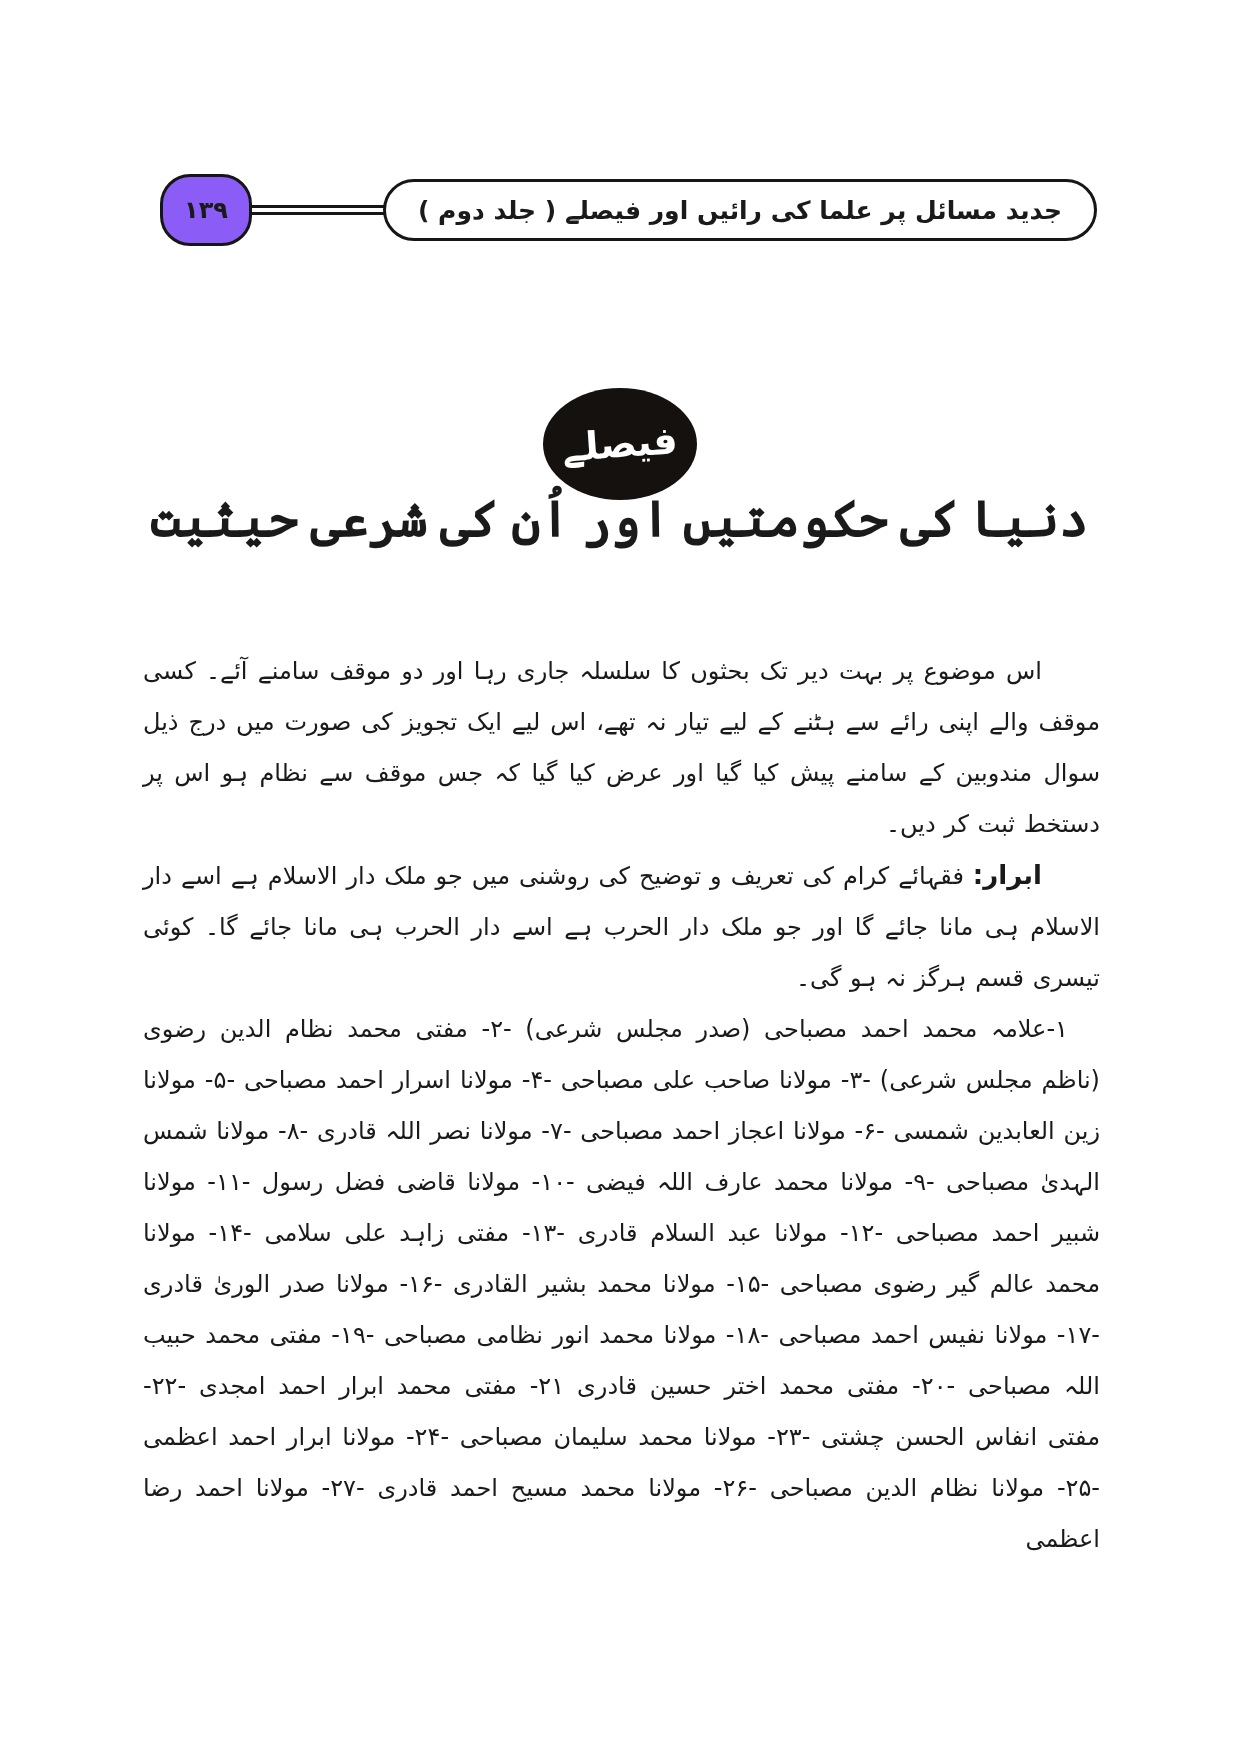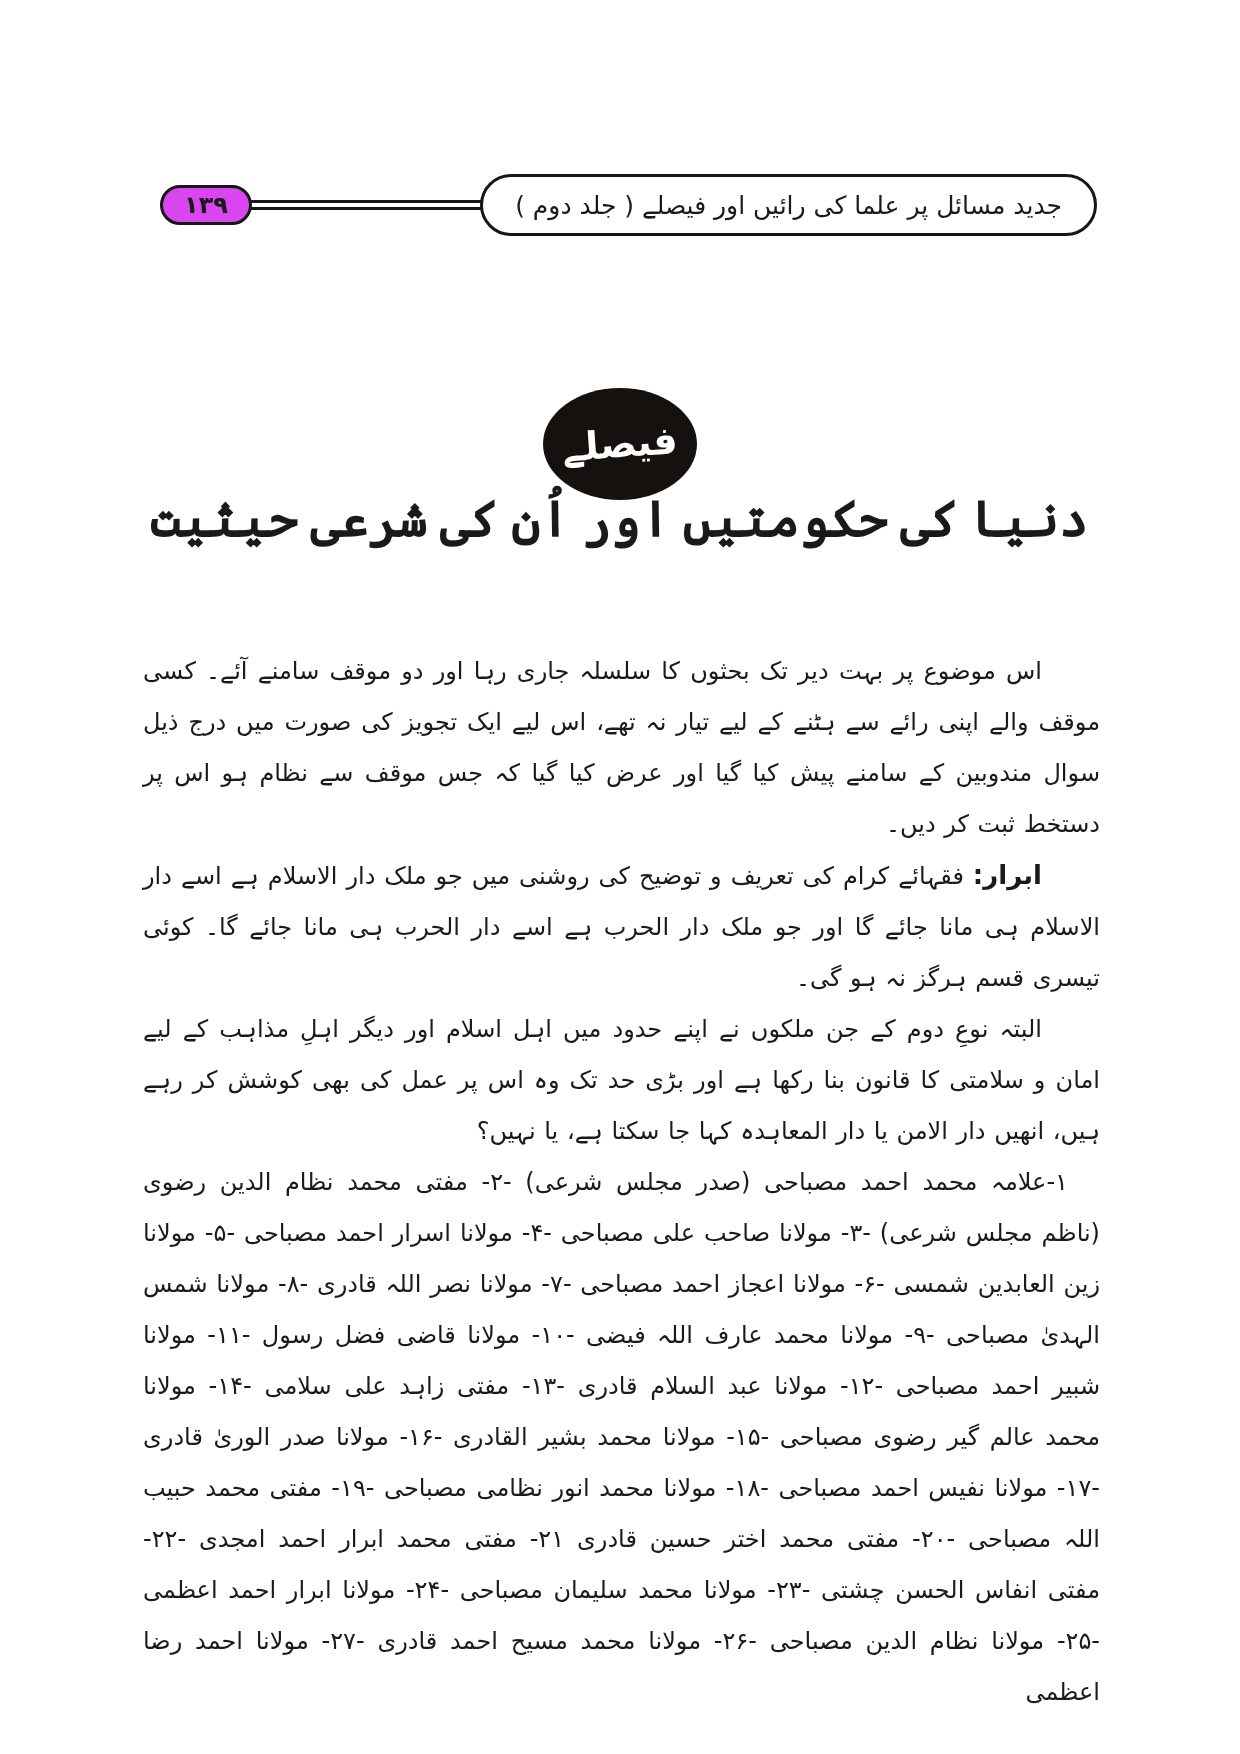--- a/index.html
+++ b/index.html
@@ -21,50 +21,50 @@
     top: 174px;
     left: 160px;
     right: 143px;
     display: flex;
     align-items: center;
     direction: ltr;
   }
   .page-num-pill {
     flex: 0 0 auto;
     min-width: 92px;
-    height: 40px;
+    height: 72px;
     border: 3px solid #161616;
     border-radius: 30px;
     display: flex;
     align-items: center;
     justify-content: center;
     font-size: 24px;
     font-weight: bold;
-    background: #d946ef;
+    background: #8b5cf6;
     z-index: 2;
   }
   .header-rule {
     flex: 1 1 auto;
     height: 10px;
     border-top: 3px solid #161616;
     border-bottom: 3px solid #161616;
     margin: 0 -4px;
     z-index: 1;
   }
   .title-pill {
     flex: 0 0 auto;
     height: 62px;
     border: 3px solid #161616;
     border-radius: 34px;
     display: flex;
     align-items: center;
     justify-content: center;
     padding: 8px 32px;
     font-size: 25px;
-    font-weight: normal;
+    font-weight: bold;
     direction: rtl;
     white-space: nowrap;
     background: #fff;
     z-index: 2;
   }
 
   
   .section-badge {
     position: absolute;
     top: 388px;
@@ -137,23 +137,20 @@
 
     <p>
       <span>اس موضوع پر بہت دیر تک بحثوں کا سلسلہ جاری رہا اور دو موقف سامنے آئے۔ کسی موقف والے اپنی رائے سے ہٹنے کے لیے تیار نہ تھے، اس لیے ایک تجویز کی صورت میں درج ذیل سوال مندوبین کے سامنے پیش کیا گیا اور عرض کیا گیا کہ جس موقف سے نظام ہو اس پر دستخط ثبت کر دیں۔</span>
     </p>
 
     <p>
       <span class="q-label">ابرار:</span>
       <span>فقہائے کرام کی تعریف و توضیح کی روشنی میں جو ملک دار الاسلام ہے اسے دار الاسلام ہی مانا جائے گا اور جو ملک دار الحرب ہے اسے دار الحرب ہی مانا جائے گا۔ کوئی تیسری قسم ہرگز نہ ہو گی۔</span>
     </p>
 
-    <p>
-      <span>البتہ نوعِ دوم کے جن ملکوں نے اپنے حدود میں اہل اسلام اور دیگر اہلِ مذاہب کے لیے امان و سلامتی کا قانون بنا رکھا ہے اور بڑی حد تک وہ اس پر عمل کی بھی کوشش کر رہے ہیں، انھیں دار الامن یا دار المعاہدہ کہا جا سکتا ہے، یا نہیں؟</span>
-    </p>
 
 
     <p class="names">
       <span>۱-علامہ محمد احمد مصباحی (صدر مجلس شرعی) -۲- مفتی محمد نظام الدین رضوی (ناظم مجلس شرعی) -۳- مولانا صاحب علی مصباحی -۴- مولانا اسرار احمد مصباحی -۵- مولانا زین العابدین شمسی -۶- مولانا اعجاز احمد مصباحی -۷- مولانا نصر اللہ قادری -۸- مولانا شمس الہدیٰ مصباحی -۹- مولانا محمد عارف اللہ فیضی -۱۰- مولانا قاضی فضل رسول -۱۱- مولانا شبیر احمد مصباحی -۱۲- مولانا عبد السلام قادری -۱۳- مفتی زاہد علی سلامی -۱۴- مولانا محمد عالم گیر رضوی مصباحی -۱۵- مولانا محمد بشیر القادری -۱۶- مولانا صدر الوریٰ قادری -۱۷- مولانا نفیس احمد مصباحی -۱۸- مولانا محمد انور نظامی مصباحی -۱۹- مفتی محمد حبیب اللہ مصباحی -۲۰- مفتی محمد اختر حسین قادری ۲۱- مفتی محمد ابرار احمد امجدی -۲۲- مفتی انفاس الحسن چشتی -۲۳- مولانا محمد سلیمان مصباحی -۲۴- مولانا ابرار احمد اعظمی -۲۵- مولانا نظام الدین مصباحی -۲۶- مولانا محمد مسیح احمد قادری -۲۷- مولانا احمد رضا اعظمی</span>
     </p>
 
   </div>
 
 </div>
 

